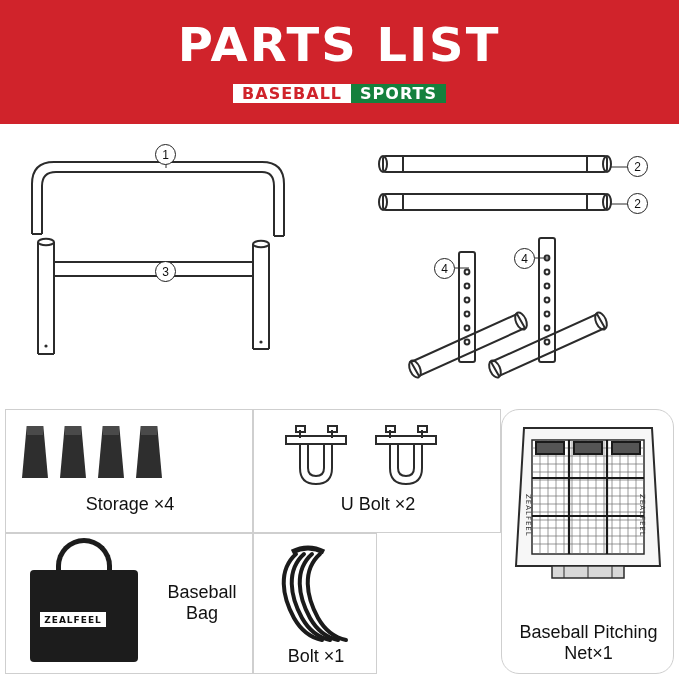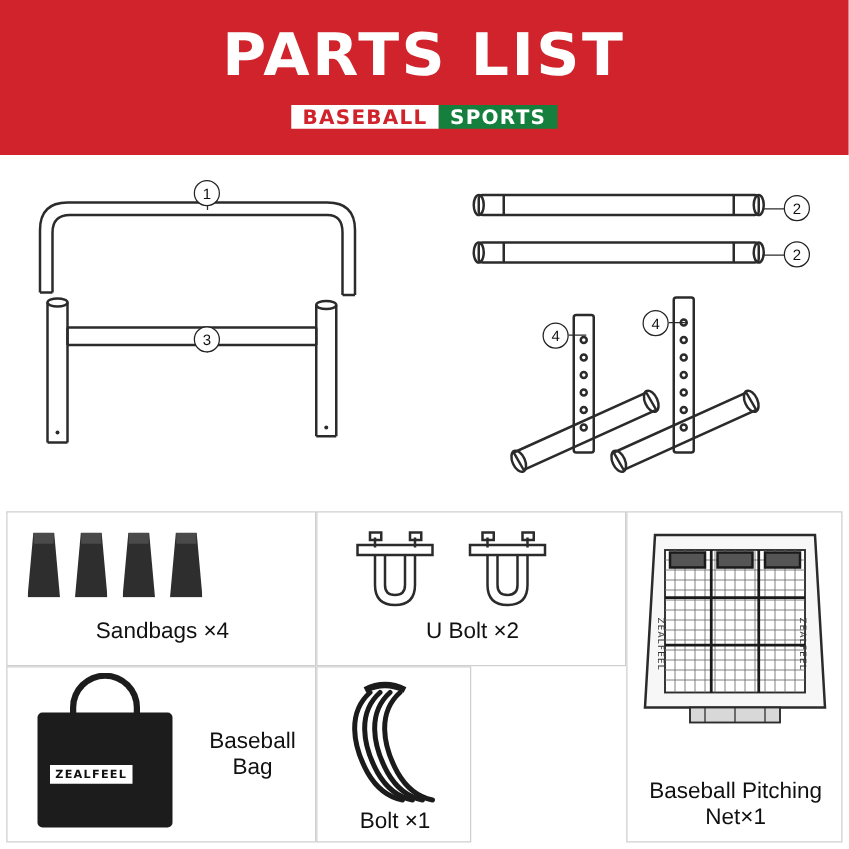--- a/index.html
+++ b/index.html
@@ -303,21 +303,21 @@
             <span class="flap"></span>
           </div>
         <div class="sandbag">
             <span class="flap"></span>
           </div>
         <div class="sandbag">
             <span class="flap"></span>
           </div>
       </div>
       <div class="cell-label" style="left:0;top:84px;width:248px;">
-        <span>Sandbags</span>
+        <span>Storage</span>
         <span>×4</span>
       </div>
     </div>
 
     <div class="cell" style="left:248px;top:0;width:248px;height:124px;">
       <svg width="200" height="70" style="position:absolute;left:24px;top:12px;">
         <g fill="none" stroke="#2b2b2b" stroke-width="2">
 
           <path d="M22,22 L22,46 Q22,62 38,62 Q54,62 54,46 L54,22"></path>
           <path d="M30,22 L30,46 Q30,54 38,54 Q46,54 46,46 L46,22"></path>
@@ -364,21 +364,21 @@
           <path d="M20,8 Q36,0 52,8"></path>
         </g>
       </svg>
       <div class="cell-label" style="left:0;top:112px;width:124px;">
         <span>Bolt</span>
         <span>×1</span>
       </div>
     </div>
 
 
-    <div class="cell" style="left:496px;top:0;width:173px;height:265px;">
+    <div class="cell" style="left:496px;top:0;width:173px;height:265px;border-radius:18px;">
       <svg width="160" height="200" style="position:absolute;left:6px;top:6px;">
 
         <path d="M16,12 L144,12 L152,150 L8,150 Z" fill="#f7f7f7" stroke="#2b2b2b" stroke-width="2"></path>
 
         <rect x="24" y="24" width="112" height="114" fill="#ffffff" stroke="#2b2b2b" stroke-width="1.5"></rect>
         <g stroke="#6e6e6e" stroke-width="0.7">
           <line x1="24" y1="32" x2="136" y2="32"></line>
             <line x1="24" y1="40" x2="136" y2="40"></line>
           <line x1="24" y1="48" x2="136" y2="48"></line>
             <line x1="24" y1="56" x2="136" y2="56"></line>

